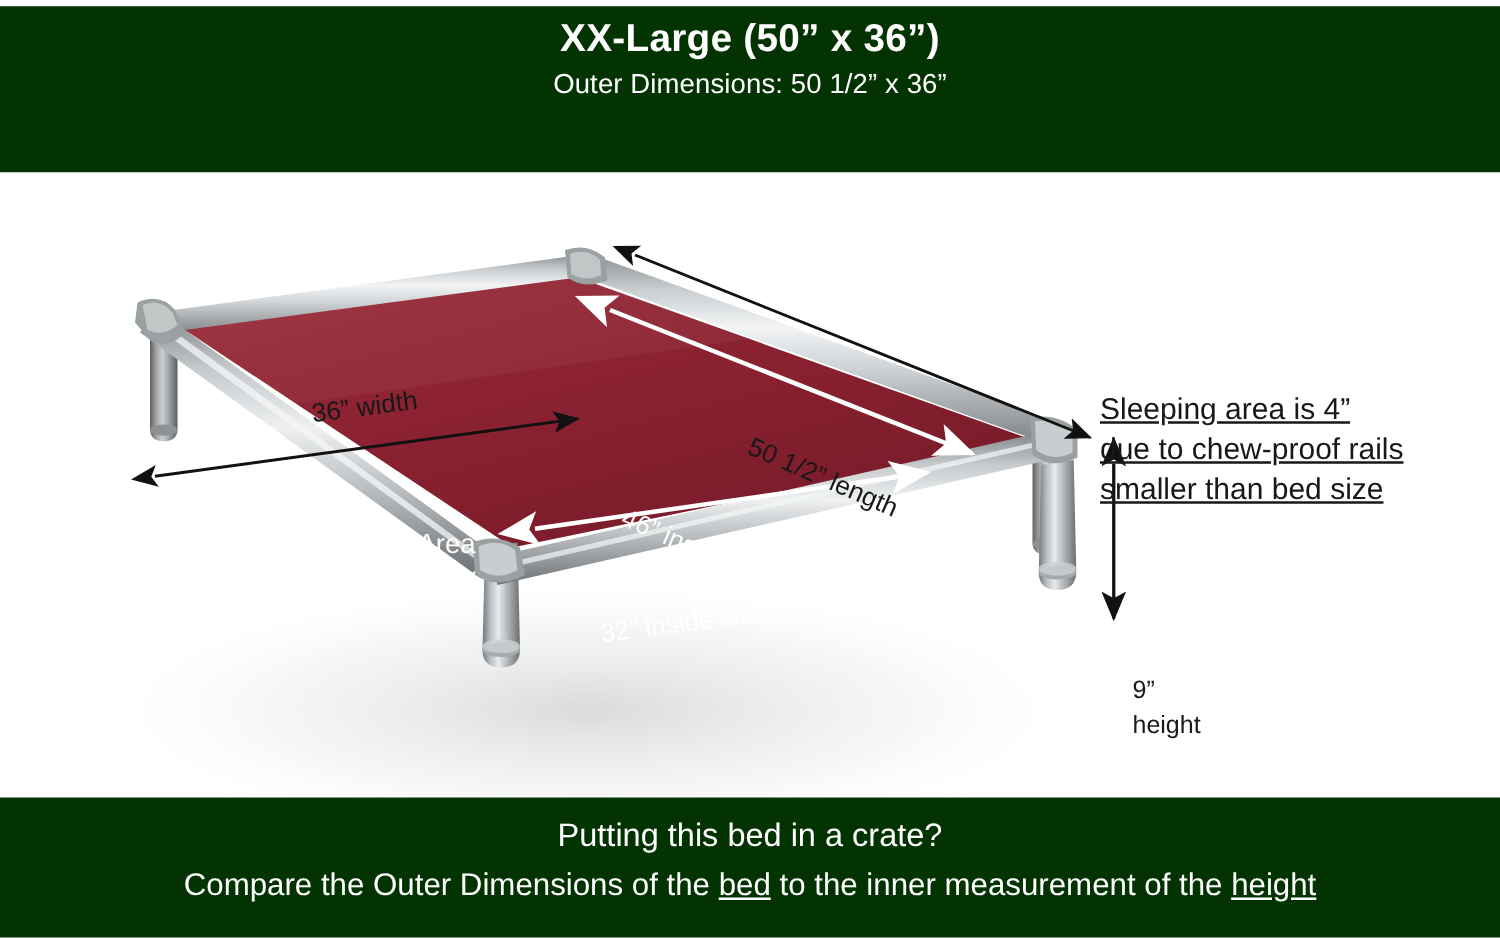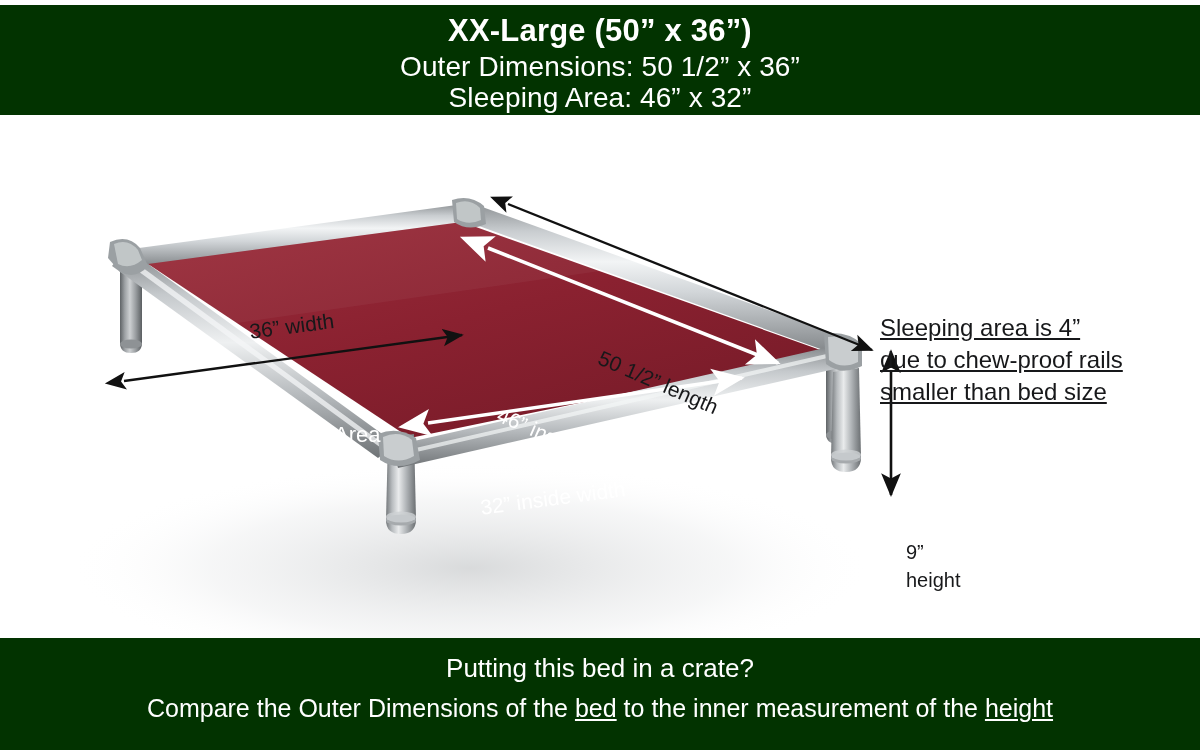--- a/index.html
+++ b/index.html
@@ -26,36 +26,36 @@
     position: absolute;
     left: 0;
     width: 1200px;
     background: #023300;
     color: #ffffff;
     text-align: center;
     box-sizing: border-box;
   }
   #header-banner {
     top: 5px;
-    height: 110px;
+    height: 133px;
     padding-top: 6px;
   }
   #footer-banner {
     top: 638px;
     height: 119px;
     padding-top: 10px;
   }
   .banner-title {
     font-size: 31px;
     font-weight: bold;
     line-height: 40px;
     letter-spacing: 0.2px;
   }
   .banner-sub {
-    font-size: 28px;
+    font-size: 22px;
     font-weight: normal;
     line-height: 31px;
     letter-spacing: 0.1px;
   }
   .footer-line1 {
     font-size: 26px;
     line-height: 40px;
   }
   .footer-line2 {
     font-size: 25px;
@@ -144,21 +144,20 @@
   }
 </style>
 </head>
 <body>
 
 <div id="page">
 
   <div id="header-banner" class="banner">
     <div class="banner-title">XX-Large (50” x 36”)</div>
     <div class="banner-sub">Outer Dimensions:  50 1/2” x 36”</div>
-    <div class="banner-sub">Sleeping Area: 46” x 32”</div>
   </div>
 
   <div id="diagram">
 
     <svg id="diagram-svg" width="1200" height="500" viewBox="0 0 1200 500">
       <defs>
 
         <linearGradient id="tubeTopH" x1="0" y1="0" x2="0" y2="1">
           <stop offset="0%" stop-color="#8e9295"></stop>
           <stop offset="18%" stop-color="#c9cdd0"></stop>

